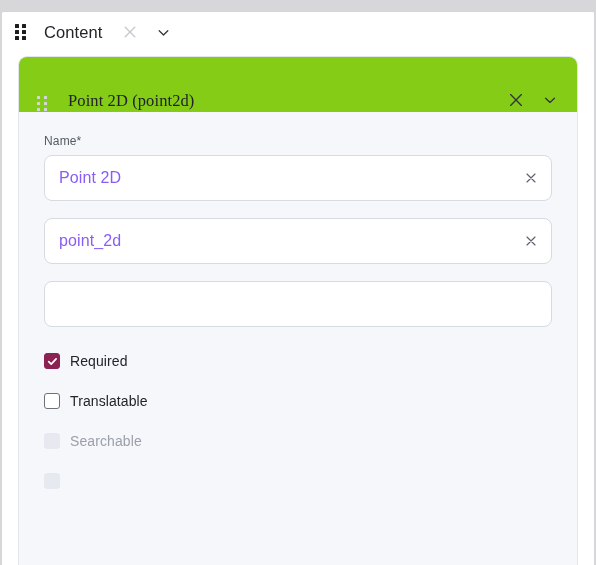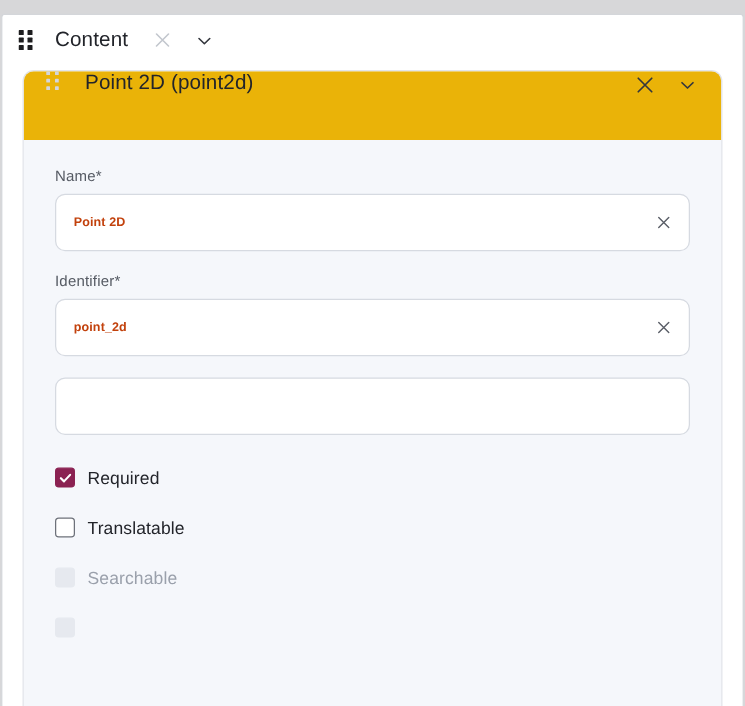--- a/index.html
+++ b/index.html
@@ -96,25 +96,26 @@
   .field-card {
     margin-top: 4px;
     border: 1px solid #e2e5ea;
     border-radius: 9px;
     background: #f5f7fb;
     overflow: hidden;
     height: 522px;
   }
   .card-head {
     height: 55px;
-    background: #eab308;
-    display: flex;
-    align-items: flex-start;
+    background: #84cc16;
+    display: flex;
+    align-items: flex-end;
     padding: 0 16px 0 18px;
     border-bottom: 1px solid transparent;
+    font-family: Liberation Serif, serif;
   }
   .card-title {
     font-size: 16.5px;
     color: #22242a;
     letter-spacing: .1px;
     flex: 1;
   }
   .card-head .icon-x { margin-right: 12px; }
 
   .card-body {
@@ -138,25 +139,24 @@
     display: flex;
     align-items: center;
   }
   .input-wrap input {
     flex: 1;
     height: 100%;
     border: none;
     outline: none;
     background: transparent;
     font-family: "Liberation Sans", sans-serif;
-    font-size: 10px;
-    color: #c2410c;
+    font-size: 16px;
+    color: #8b5cf6;
     padding: 0 38px 0 14px;
     letter-spacing: .1px;
-    font-weight: bold;
   }
   .clear-btn {
     position: absolute;
     right: 10px;
     top: 50%;
     transform: translateY(-50%);
     width: 20px;
     height: 20px;
     display: flex;
     align-items: center;
@@ -285,21 +285,20 @@
             <input type="text" value="Point 2D" style="">
             <button class="clear-btn">
               <svg width="12" height="12" viewBox="0 0 12 12" aria-hidden="true">
                 <path d="M2 2 L10 10 M10 2 L2 10" stroke="#5d616a" stroke-width="1.15" stroke-linecap="round" fill="none"></path>
               </svg>
             </button>
           </div>
         </div>
 
         <div class="field">
-          <div class="field-label">Identifier*</div>
           <div class="input-wrap">
             <input type="text" value="point_2d" style="">
             <button class="clear-btn">
               <svg width="12" height="12" viewBox="0 0 12 12" aria-hidden="true">
                 <path d="M2 2 L10 10 M10 2 L2 10" stroke="#5d616a" stroke-width="1.15" stroke-linecap="round" fill="none"></path>
               </svg>
             </button>
           </div>
         </div>
 

